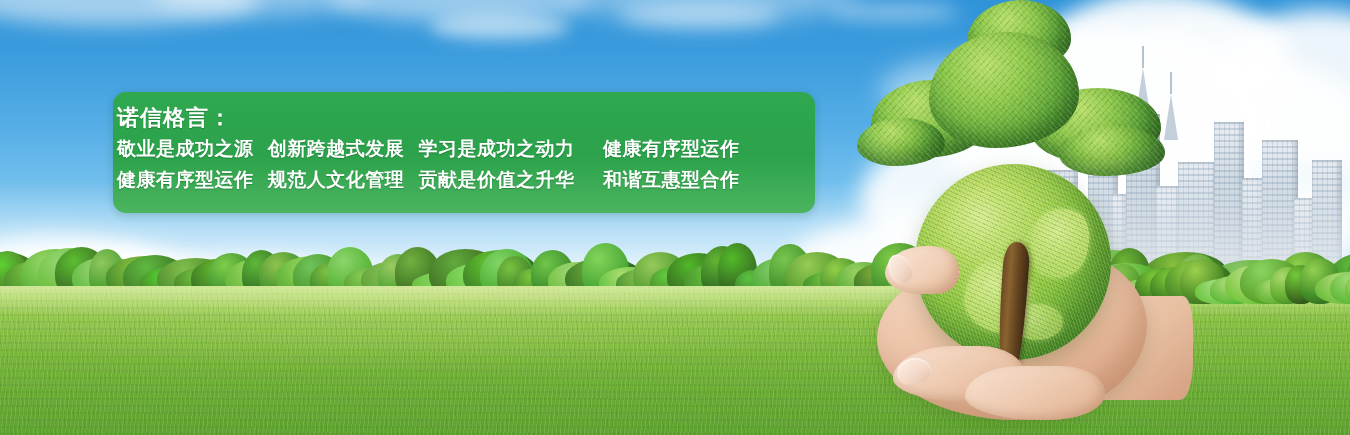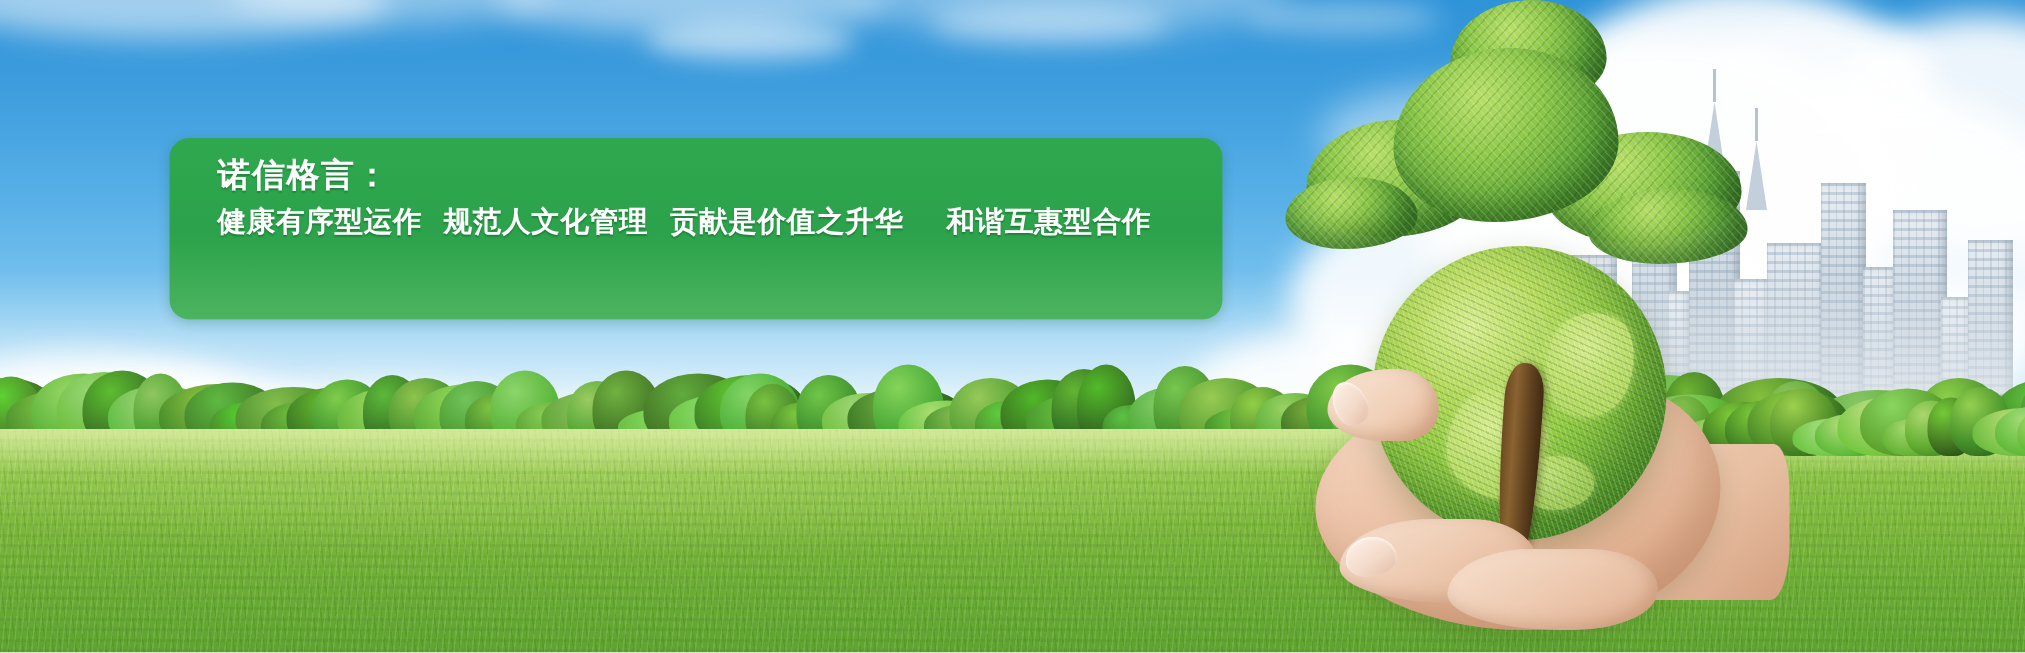--- a/index.html
+++ b/index.html
@@ -228,21 +228,21 @@
   .hedge { position:absolute; left:980px; top:258px; width:370px; height:46px; }
 
   
   #motto-panel {
     position:absolute;
     left:113px; top:92px;
     width:702px; height:121px;
     background:linear-gradient(180deg,#2fa84f 0%,#2ba24b 52%,#4cb45f 100%);
     border-radius:13px;
     box-shadow:0 2px 8px rgba(20,70,25,.20);
-    padding:11px 0 0 32px;
+    padding:11px 0 0 4px;
   }
   .motto-title {
     color:#ffffff;
     font-size:22px;
     font-weight:bold;
     letter-spacing:1px;
     line-height:30px;
     text-shadow:0 1px 1px rgba(15,70,25,.35);
   }
   .motto-line {
@@ -453,16 +453,17 @@
 
     <div class="finger f-top"></div>
     <div class="nail n-top"></div>
     <div class="finger f-bottom1"></div>
     <div class="finger f-bottom2"></div>
     <div class="nail n-bot"></div>
   </div>
 
   <div id="motto-panel">
     <div class="motto-title">诺信格言：</div>
+    <div class="motto-line">敬业是成功之源  创新跨越式发展  学习是成功之动力    健康有序型运作</div>
     <div class="motto-line">健康有序型运作  规范人文化管理  贡献是价值之升华    和谐互惠型合作</div>
   </div>
 
 </div>
 
 </body></html>

